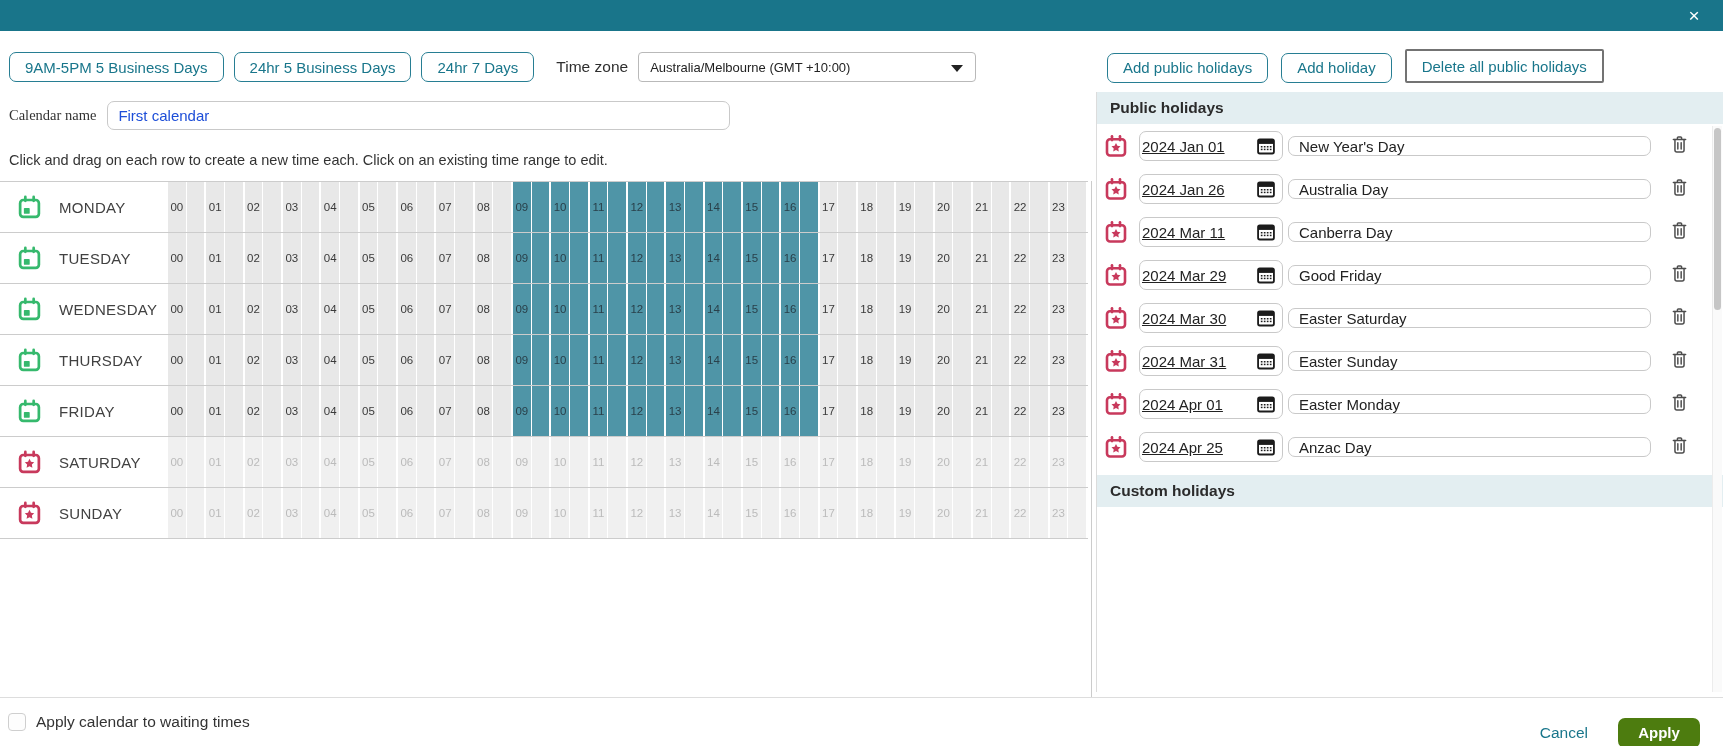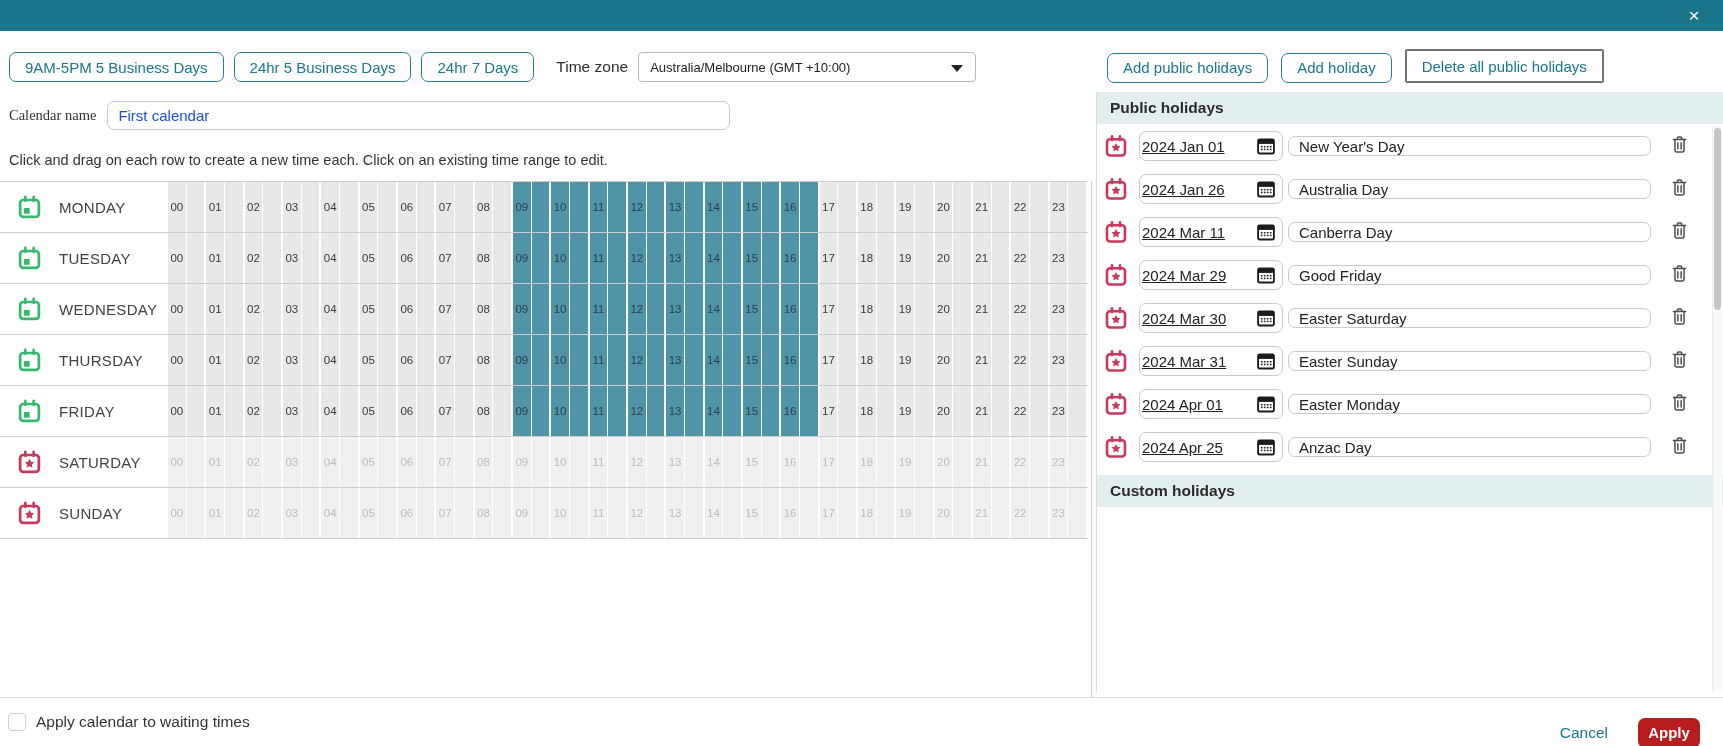--- a/index.html
+++ b/index.html
@@ -77,21 +77,21 @@
   .vthumb { position:absolute; left:1px; top:2px; width:7px; height:182px; background:#c6c6c6; border-radius:4px; }
 
   
   footer { position:absolute; left:0; bottom:0; width:1723px; height:49px; border-top:1px solid #ddd;
            background:#fff; display:flex; align-items:center; justify-content:space-between; padding:0 23px 0 8px; }
   .chk-row { display:flex; align-items:center; gap:10px; cursor:pointer; }
   .chk { width:18px; height:18px; border:1.5px solid #cfcfcf; border-radius:4px; background:#fdfdfd; }
   .chk-row .chk-lbl { font-size:15.5px; color:#333; }
   .foot-actions { display:flex; align-items:center; gap:30px;margin-top:21px; }
   .link-btn { background:none; border:none; color:#19768b; font-size:15.5px; font-family:inherit; cursor:pointer; }
-  .apply-btn { width:62px; height:30px; background:#b91c1c; color:#fff; border:none; border-radius:7px;
+  .apply-btn { width:82px; height:30px; background:#4d7c0f; color:#fff; border:none; border-radius:7px;
                font-size:15px; font-weight:600; font-family:inherit; cursor:pointer; }
 </style>
 </head>
 <body>
 
 <div class="app">
 
   <header class="titlebar">
     <button class="close">×</button>
   </header>

